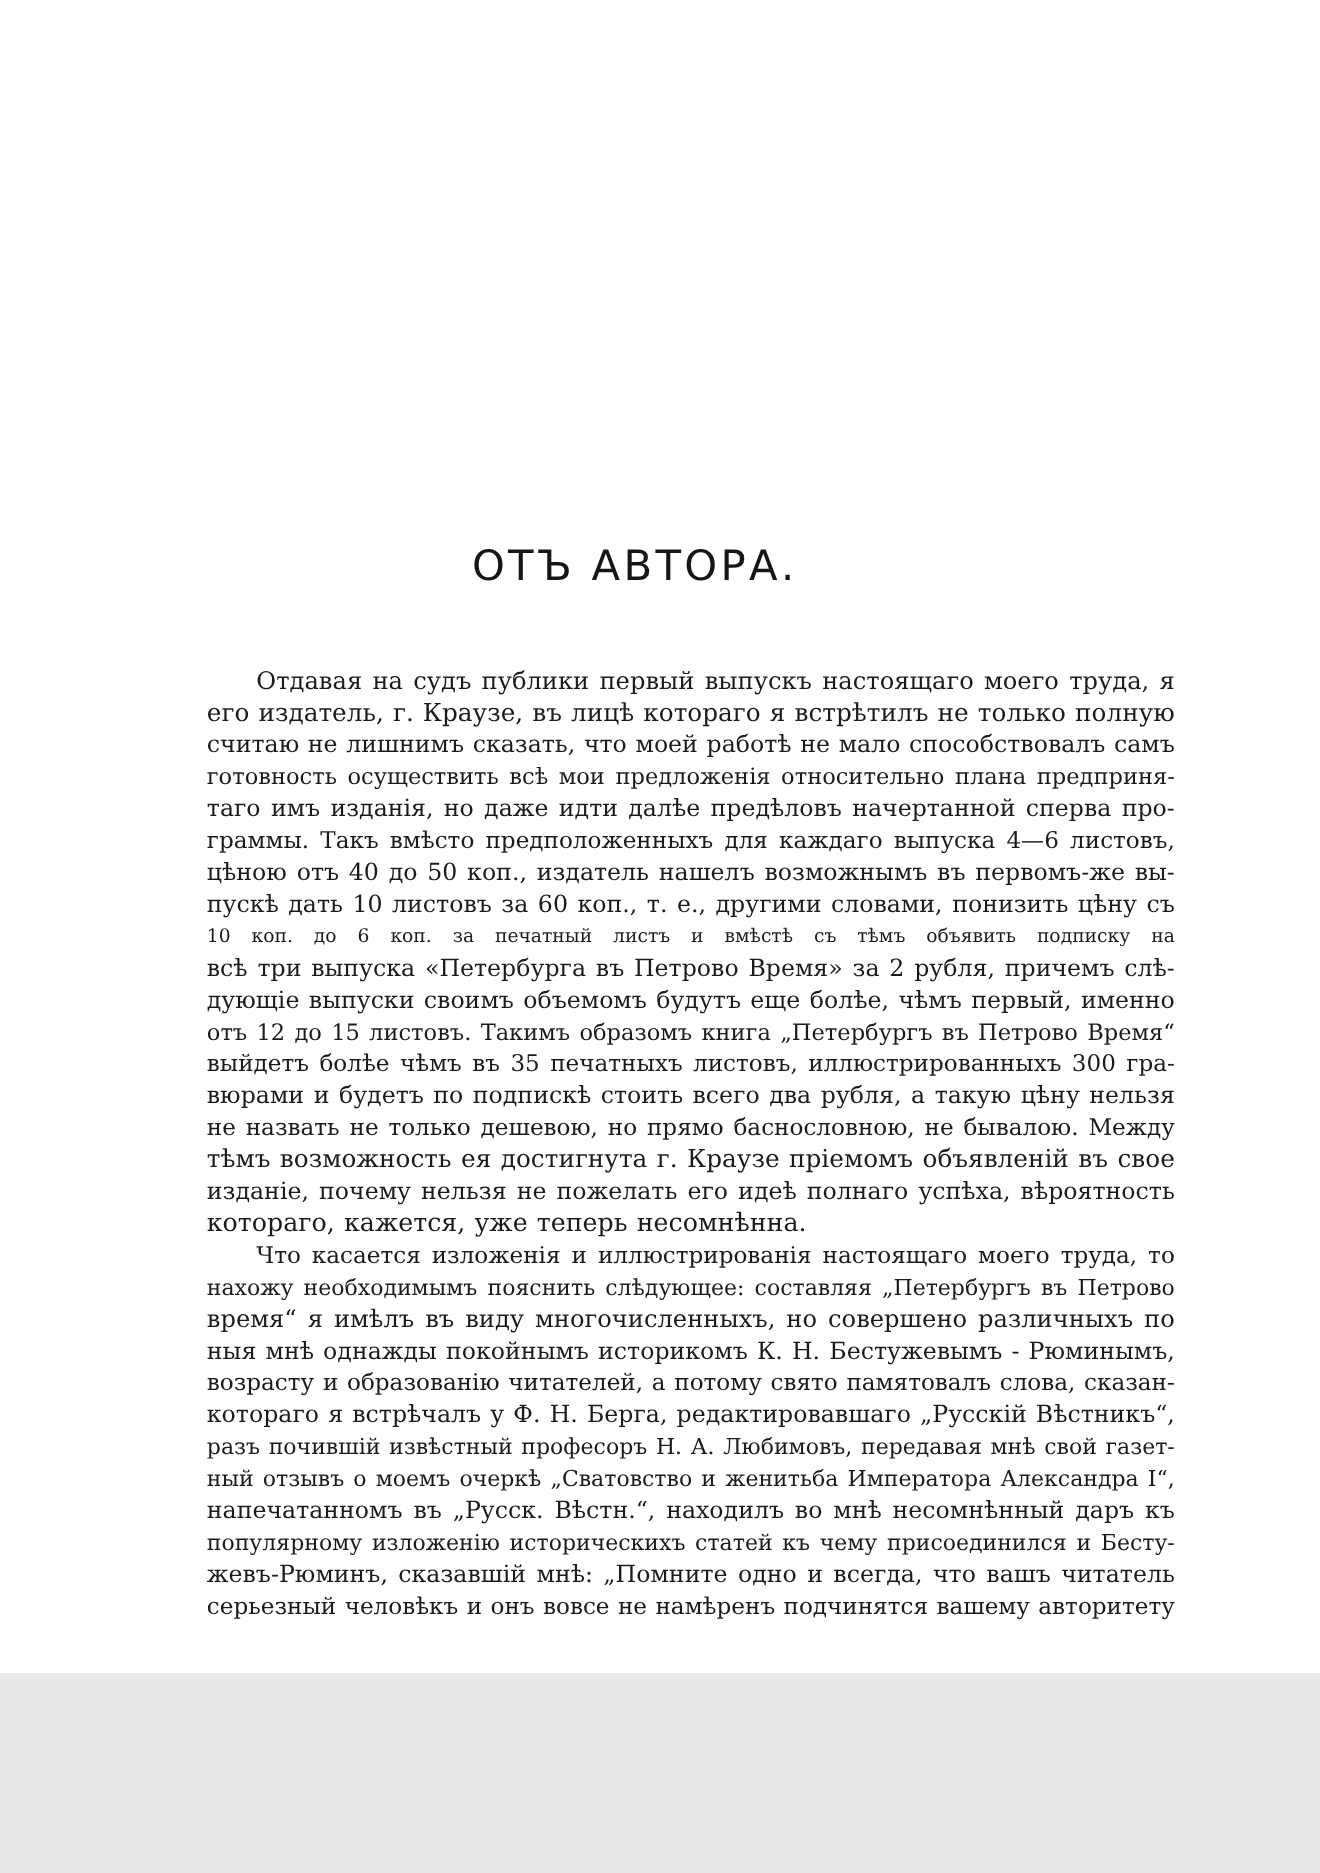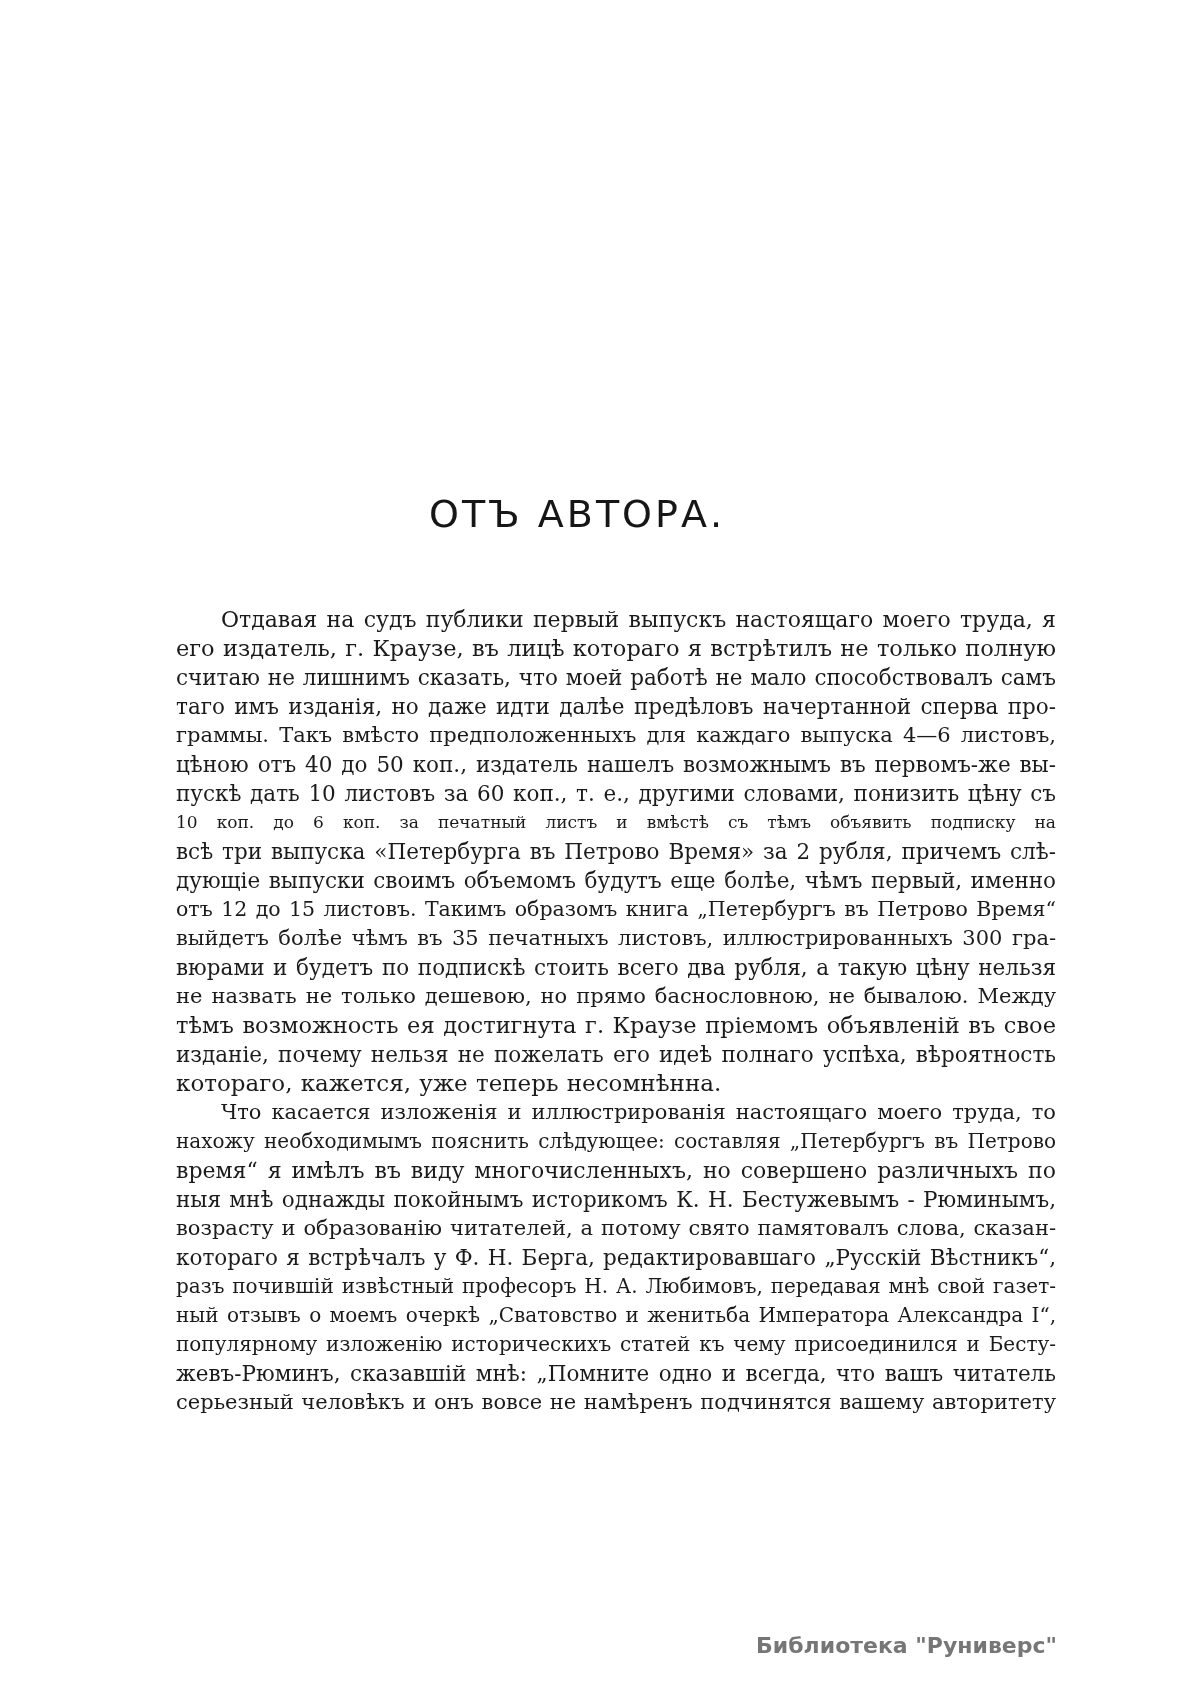--- a/index.html
+++ b/index.html
@@ -3,42 +3,42 @@
 <meta charset="utf-8">
 <style>
   html, body {
     margin: 0;
     padding: 0;
     background: #e9e9e9;
   }
   .page {
     position: relative;
     width: 1200px;
-    height: 1703px;
+    height: 1521px;
     background: #ffffff;
     overflow: hidden;
     font-family: "DejaVu Serif", "Liberation Serif", serif;
   }
   .title {
     position: absolute;
     top: 492px;
     left: -23px;
     width: 1200px;
     text-align: center;
     font-family: "DejaVu Sans", "Liberation Sans", sans-serif;
     font-size: 38px;
     font-weight: 400;
     letter-spacing: 3px;
     color: #161616;
     white-space: nowrap;
   }
   .body-text {
     position: absolute;
     top: 605px;
-    left: 176px;
+    left: 188px;
     width: 880px;
     color: #1b1b1b;
   }
   .paragraph { margin: 0; padding: 0; }
   .line {
     height: 29px;
     line-height: 29px;
     font-size: 23px;
     text-align: justify;
     text-align-last: justify;
@@ -64,20 +64,21 @@
 
 <div class="page">
 
   <div class="title">ОТЪ АВТОРА.</div>
 
   <div class="body-text">
     <div class="paragraph">
       <div class="line indent" style="font-size: 22px;">Отдавая на судъ публики первый выпускъ настоящаго моего труда, я</div>
       <div class="line" style="font-size: 22.5px;">его издатель, г. Краузе, въ лицѣ котораго я встрѣтилъ не только полную</div>
       <div class="line" style="font-size: 21.5px;">считаю не лишнимъ сказать, что моей работѣ не мало способствовалъ самъ</div>
+      <div class="line" style="font-size: 20.5px;">готовность осуществить всѣ мои предложенія относительно плана предприня-</div>
       <div class="line" style="font-size: 21.5px;">таго имъ изданія, но даже идти далѣе предѣловъ начертанной сперва про-</div>
       <div class="line" style="font-size: 21px;">граммы. Такъ вмѣсто предположенныхъ для каждаго выпуска 4—6 листовъ,</div>
       <div class="line" style="font-size: 21.5px;">цѣною отъ 40 до 50 коп., издатель нашелъ возможнымъ въ первомъ-же вы-</div>
       <div class="line" style="font-size: 21.5px;">пускѣ дать 10 листовъ за 60 коп., т. е., другими словами, понизить цѣну съ</div>
       <div class="line" style="font-size: 17px;">10 коп. до 6 коп. за печатный листъ и вмѣстѣ съ тѣмъ объявить подписку на</div>
       <div class="line" style="font-size: 21.5px;">всѣ три выпуска «Петербурга въ Петрово Время» за 2 рубля, причемъ слѣ-</div>
       <div class="line" style="font-size: 21.5px;">дующіе выпуски своимъ объемомъ будутъ еще болѣе, чѣмъ первый, именно</div>
       <div class="line" style="font-size: 20.5px;">отъ 12 до 15 листовъ. Такимъ образомъ книга „Петербургъ въ Петрово Время“</div>
       <div class="line" style="font-size: 21px;">выйдетъ болѣе чѣмъ въ 35 печатныхъ листовъ, иллюстрированныхъ 300 гра-</div>
       <div class="line" style="font-size: 21.5px;">вюрами и будетъ по подпискѣ стоить всего два рубля, а такую цѣну нельзя</div>
@@ -88,20 +89,21 @@
     </div>
     <div class="paragraph">
       <div class="line indent" style="font-size: 21px;">Что касается изложенія и иллюстрированія настоящаго моего труда, то</div>
       <div class="line" style="font-size: 20px;">нахожу необходимымъ пояснить слѣдующее: составляя „Петербургъ въ Петрово</div>
       <div class="line" style="font-size: 22px;">время“ я имѣлъ въ виду многочисленныхъ, но совершено различныхъ по</div>
       <div class="line" style="font-size: 21.5px;">ныя мнѣ однажды покойнымъ историкомъ К. Н. Бестужевымъ - Рюминымъ,</div>
       <div class="line" style="font-size: 21px;">возрасту и образованію читателей, а потому свято памятовалъ слова, сказан-</div>
       <div class="line" style="font-size: 21.5px;">котораго я встрѣчалъ у Ф. Н. Берга, редактировавшаго „Русскій Вѣстникъ“,</div>
       <div class="line" style="font-size: 20px;">разъ почившій извѣстный професоръ Н. А. Любимовъ, передавая мнѣ свой газет-</div>
       <div class="line" style="font-size: 20px;">ный отзывъ о моемъ очеркѣ „Сватовство и женитьба Императора Александра I“,</div>
+      <div class="line" style="font-size: 21.5px;">напечатанномъ въ „Русск. Вѣстн.“, находилъ во мнѣ несомнѣнный даръ къ</div>
       <div class="line" style="font-size: 20px;">популярному изложенію историческихъ статей къ чему присоединился и Бесту-</div>
       <div class="line" style="font-size: 21.5px;">жевъ-Рюминъ, сказавшій мнѣ: „Помните одно и всегда, что вашъ читатель</div>
       <div class="line" style="font-size: 21px;">серьезный человѣкъ и онъ вовсе не намѣренъ подчинятся вашему авторитету</div>
     </div>
   </div>
 
   <div class="watermark">Библиотека "Руниверс"</div>
 
 </div>
 

